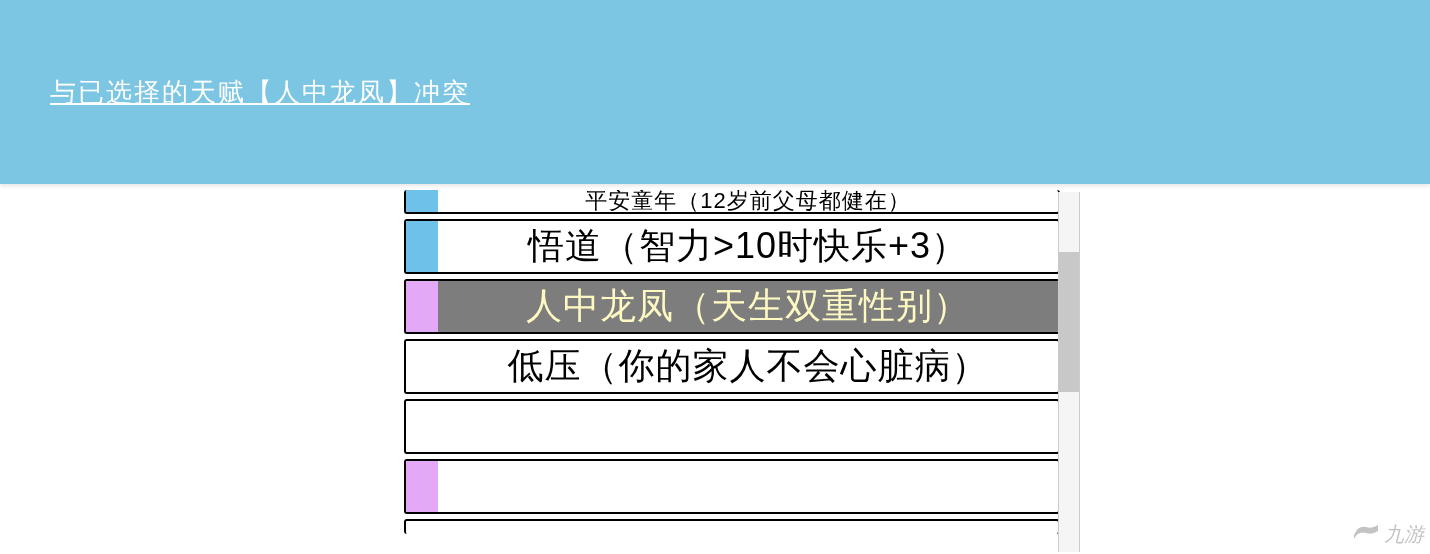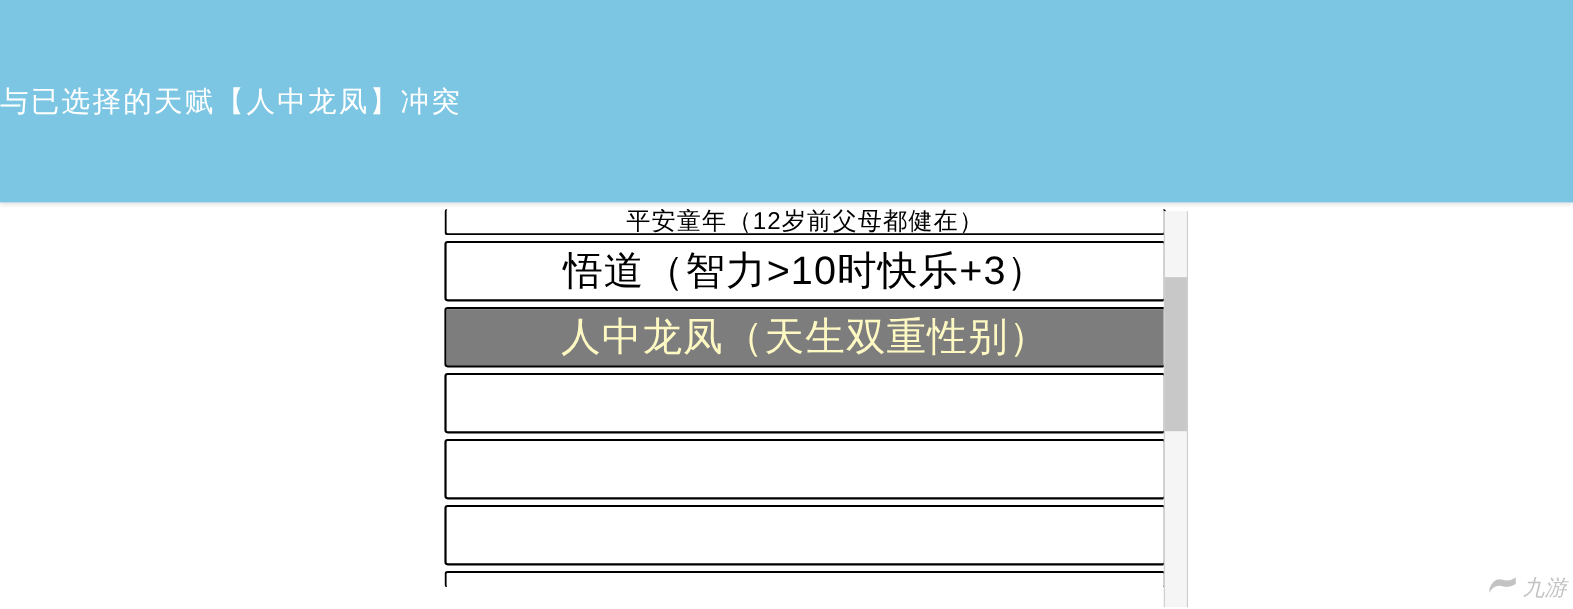--- a/index.html
+++ b/index.html
@@ -10,24 +10,26 @@
       height: 554px;
       overflow: hidden;
       position: relative;
     }
     .banner {
       background: #7cc6e4;
       height: 184px;
       width: 100%;
       display: flex;
       align-items: center;
+      padding-left: 50px;
       color: #ffffff;
       font-size: 26px;
       letter-spacing: 2px;
       box-shadow: 0 2px 4px rgba(0,0,0,0.1);
+      text-decoration: underline;
     }
     .content-area {
       position: relative;
       width: 100%;
       height: calc(554px - 184px);
       overflow: hidden;
     }
     .talent-list {
       position: absolute;
       left: 404px;
@@ -36,21 +38,20 @@
     }
     .talent-row {
       height: 55px;
       border: 2px solid #000;
       border-radius: 3px;
       margin-bottom: 5px;
       display: flex;
       align-items: stretch;
       overflow: hidden;
       background: #ffffff;
-      flex-direction: column;
     }
     .talent-row.first { height: 24px; border-top: none; }
     .talent-row.last { height: 15px; border-bottom: none; margin-bottom: 0; }
     .color-tag {
       width: 32px;
       flex-shrink: 0;
     }
     .tag-blue { background: #6ec2ea; }
     .tag-purple { background: #e4a9f6; }
     .tag-white { background: #ffffff; }
@@ -125,20 +126,21 @@
       <div class="talent-label">悟道（智力&gt;10时快乐+3）</div>
     </div>
 
     <div class="talent-row selected">
       <div class="color-tag tag-purple"></div>
       <div class="talent-label">人中龙凤（天生双重性别）</div>
     </div>
 
     <div class="talent-row">
       <div class="color-tag tag-white"></div>
+      <div class="talent-label">低压（你的家人不会心脏病）</div>
     </div>
 
     <div class="talent-row">
       <div class="color-tag tag-white"></div>
     </div>
 
     <div class="talent-row">
       <div class="color-tag tag-purple"></div>
     </div>
 

